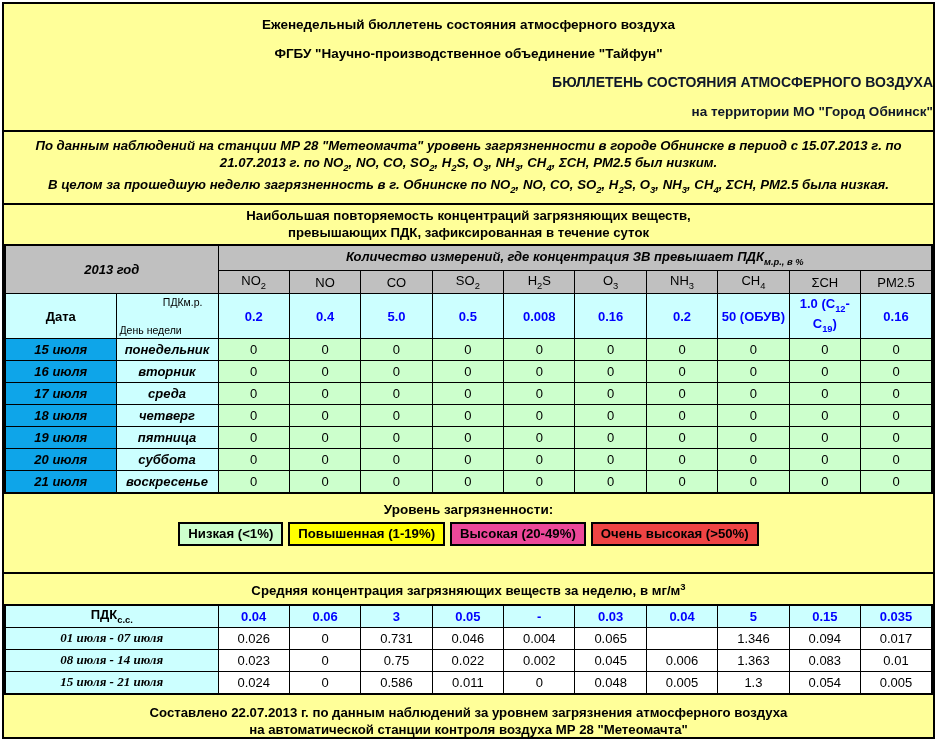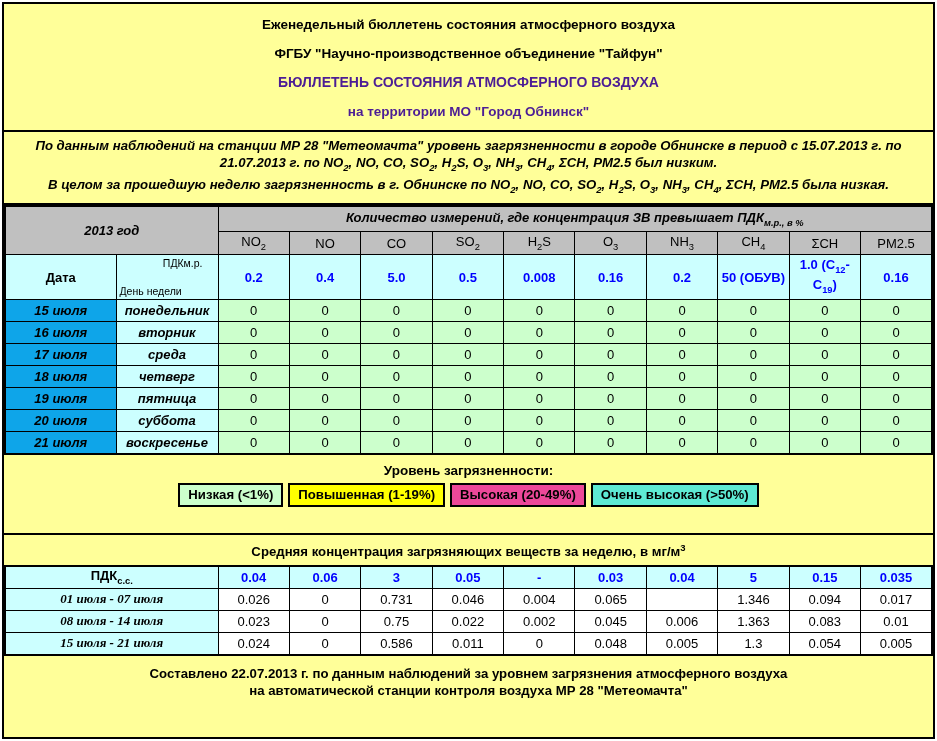--- a/index.html
+++ b/index.html
@@ -5,21 +5,21 @@
   html,body { margin:0; padding:0; background:#ffffff; }
   body { width:937px; height:741px; font-family:"Liberation Sans", sans-serif; color:#000; }
   .sheet {
     margin:2px; border:2px solid #000; width:929px; height:733px;
     background:#ffff99; overflow:hidden; box-sizing:content-box;
   }
   .sec { border-bottom:2px solid #000; }
   
   .sec-header { padding-top:6px; height:120px; }
   .hdr-line { height:29px; line-height:29px; text-align:center; font-weight:bold; font-size:13.5px; }
-  .hdr-blue { color:#4c1d95; }
+  .hdr-blue { color:#0f172a;text-align:right; }
   .hdr-main-title { font-size:14px; }
   
   .sec-statement { padding:5px 6px 6px; text-align:center; font-weight:bold; font-style:italic;
                    font-size:13.2px; line-height:17px; }
   .sec-statement p { margin:0; }
   
   .sec-subtitle { padding:2px 0 3px; text-align:center; font-weight:bold; font-size:13.2px; line-height:17px; border-bottom:none; }
   
   table.grid { border-collapse:collapse; table-layout:fixed; width:100%;
                border:2px solid #000; }
@@ -78,20 +78,24 @@
     <div class="hdr-line">ФГБУ "Научно-производственное объединение "Тайфун"</div>
     <div class="hdr-line hdr-blue hdr-main-title">БЮЛЛЕТЕНЬ СОСТОЯНИЯ АТМОСФЕРНОГО ВОЗДУХА</div>
     <div class="hdr-line hdr-blue">на территории МО "Город Обнинск"</div>
   </div>
 
   <div class="sec sec-statement">
     <p>По данным наблюдений на станции МР 28 "Метеомачта" уровень загрязненности в городе Обнинске в период с 15.07.2013 г. по 21.07.2013 г. по NO<sub>2</sub>, NO, CO, SO<sub>2</sub>, H<sub>2</sub>S, O<sub>3</sub>, NH<sub>3</sub>, CH<sub>4</sub>, ΣCH, PM2.5 был низким.</p>
     <p>В целом за прошедшую неделю загрязненность в г. Обнинске по NO<sub>2</sub>, NO, CO, SO<sub>2</sub>, H<sub>2</sub>S, O<sub>3</sub>, NH<sub>3</sub>, CH<sub>4</sub>, ΣCH, PM2.5 была низкая.</p>
   </div>
 
+  <div class="sec sec-subtitle">
+    <div>Наибольшая повторяемость концентраций загрязняющих веществ,</div>
+    <div>превышающих ПДК, зафиксированная в течение суток</div>
+  </div>
 
   <table class="grid main-grid">
     <colgroup>
         <col class="col-date">
         <col class="col-day">
         <col span="10">
       </colgroup>
     <tbody>
       <tr>
         <td class="cell-year" colspan="2" rowspan="2">2013 год</td>
@@ -244,21 +248,21 @@
         </tr>
       </tbody>
   </table>
 
   <div class="sec sec-legend">
     <div class="legend-title">Уровень загрязненности:</div>
     <div class="legend-row">
       <span class="legend-box" style="background-color: rgb(204, 255, 204);">Низкая (&lt;1%)</span>
       <span class="legend-box" style="background-color: rgb(255, 255, 0);">Повышенная (1-19%)</span>
       <span class="legend-box" style="background-color: #ec4899;">Высокая (20-49%)</span>
-      <span class="legend-box" style="background-color: #5eead4;">Очень высокая (&gt;50%)</span>
+      <span class="legend-box" style="background-color: #ef4444;">Очень высокая (&gt;50%)</span>
     </div>
   </div>
 
   <div class="sec sec-avg-title">Средняя концентрация загрязняющих веществ за неделю, в мг/м<sup>3</sup></div>
 
   <table class="grid avg-grid">
     <colgroup>
         <col class="col-label">
         <col span="10">
       </colgroup>

